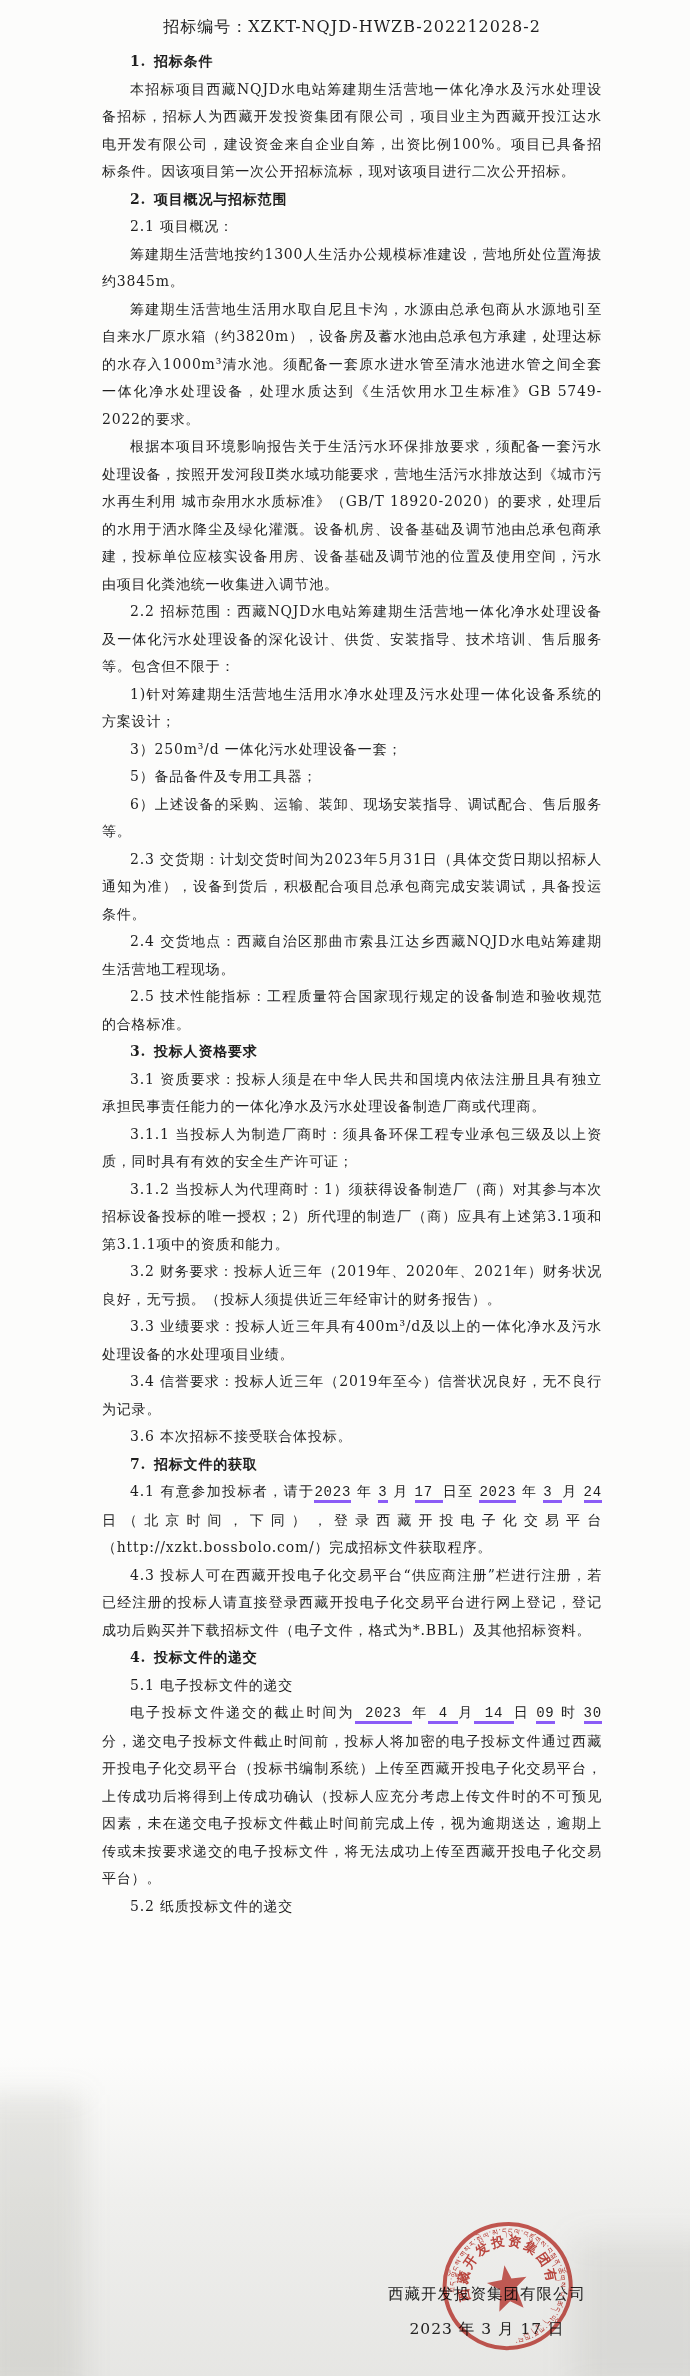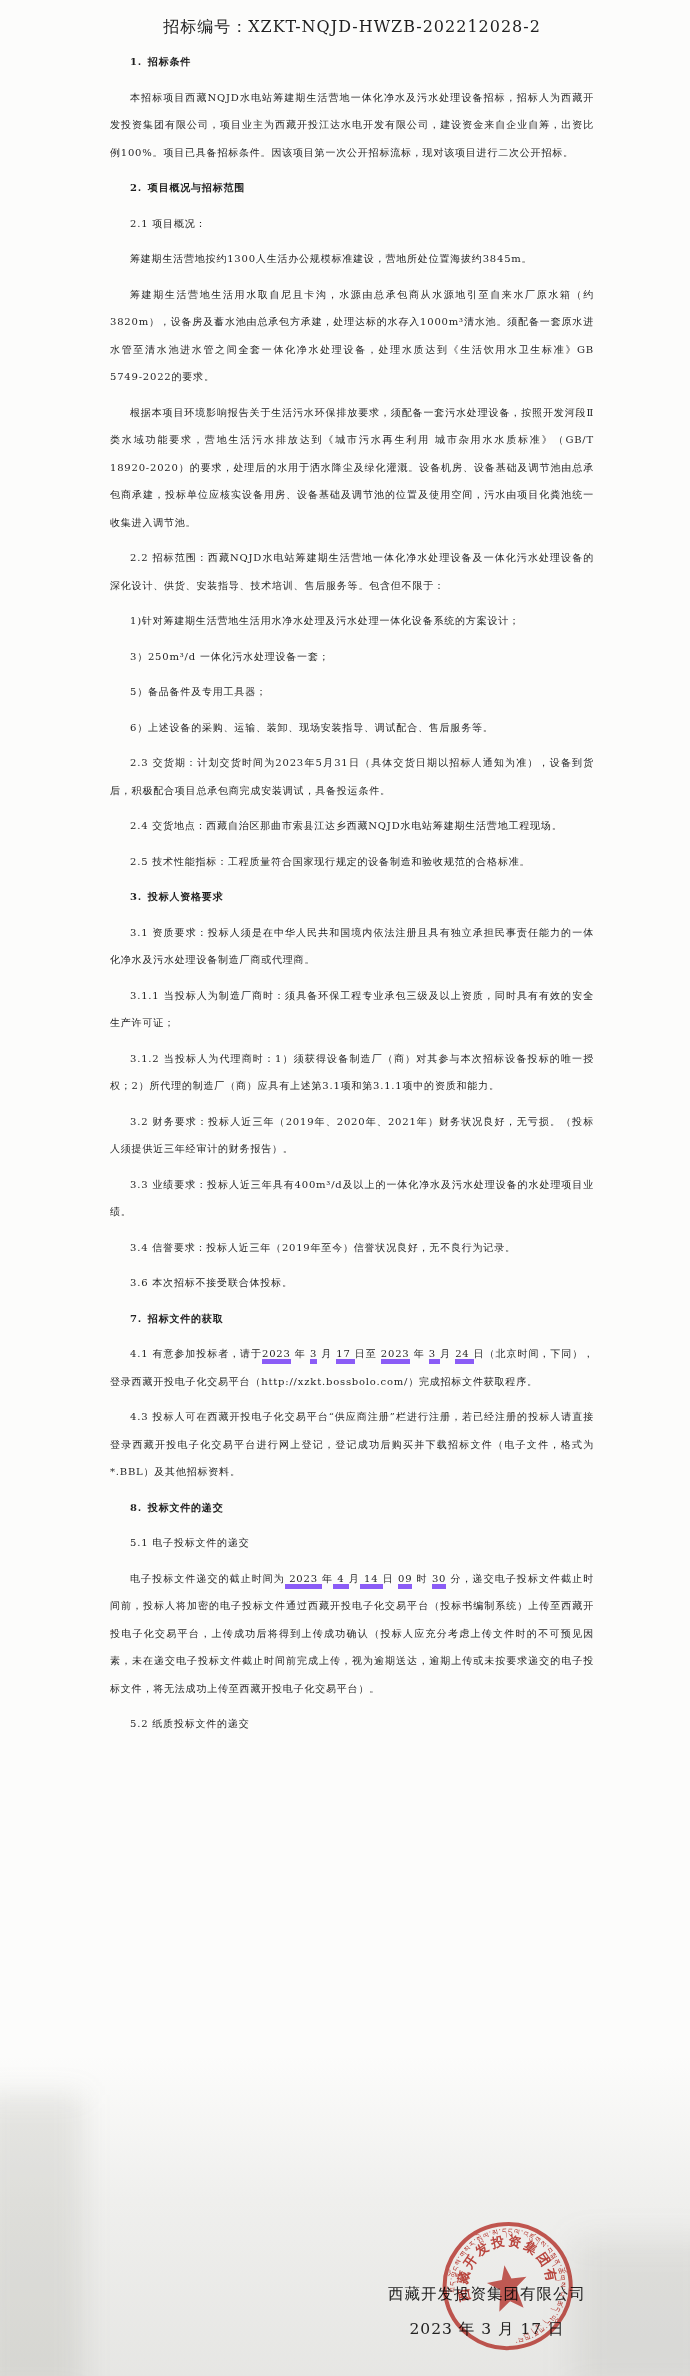--- a/index.html
+++ b/index.html
@@ -10,26 +10,26 @@
     color:#1f1f1f;
   }
   
   .shade{position:absolute;pointer-events:none;}
   .shade-bottom{left:0;top:2055px;width:690px;height:321px;
     background:linear-gradient(180deg,rgba(125,125,114,0) 0%,rgba(125,125,114,0.10) 45%,rgba(122,122,112,0.17) 100%);}
   .shade-left{left:-18px;top:2095px;width:100px;height:300px;background:rgba(118,118,108,0.14);filter:blur(14px);}
   .shade-corner{left:575px;top:2240px;width:140px;height:150px;background:rgba(118,118,108,0.12);filter:blur(16px);}
 
   #doc{position:absolute;left:102px;top:5px;width:500px;}
-  .b{margin:8px;font-size:10px;line-height:27.5px;letter-spacing:0.8px;
+  .b{margin:0;font-size:14px;line-height:27.5px;letter-spacing:0.8px;
      text-align:justify;text-indent:2em;}
   .b-title{margin:8px;font-size:16px;line-height:27px;letter-spacing:1px;
      text-align:center;text-indent:0;font-weight:500;}
   .b-h{font-weight:bold;text-align:left;}
-  .u{border-bottom:5px solid #8b5cf6;}
+  .u{border-bottom:3px solid #8b5cf6;font-family:Liberation Mono, monospace;}
 
   #signature{position:absolute;top:2277px;right:104px;z-index:2;
      font-size:15.5px;letter-spacing:1px;text-align:center;line-height:35px;color:#222;}
 
   #stamp{position:absolute;left:432px;top:2212px;width:152px;height:152px;z-index:3;
      mix-blend-mode:multiply;opacity:0.92;transform:rotate(-9deg);}
   #stamp text{font-family:"DejaVu Serif","Liberation Serif",serif;}
   .stamp-cn{font-size:13px;font-weight:bold;letter-spacing:2.5px;fill:#c43a32;}
   .stamp-tb{font-size:8px;letter-spacing:1px;fill:#c43a32;}
 </style>
@@ -62,21 +62,21 @@
       <p class="b b-p"><span>3.1 资质要求：投标人须是在中华人民共和国境内依法注册且具有独立承担民事责任能力的一体化净水及污水处理设备制造厂商或代理商。</span></p>
       <p class="b b-p"><span>3.1.1 当投标人为制造厂商时：须具备环保工程专业承包三级及以上资质，同时具有有效的安全生产许可证；</span></p>
       <p class="b b-p"><span>3.1.2 当投标人为代理商时：1）须获得设备制造厂（商）对其参与本次招标设备投标的唯一授权；2）所代理的制造厂（商）应具有上述第3.1项和第3.1.1项中的资质和能力。</span></p>
       <p class="b b-p"><span>3.2 财务要求：投标人近三年（2019年、2020年、2021年）财务状况良好，无亏损。（投标人须提供近三年经审计的财务报告）。</span></p>
       <p class="b b-p"><span>3.3 业绩要求：投标人近三年具有400m³/d及以上的一体化净水及污水处理设备的水处理项目业绩。</span></p>
       <p class="b b-p"><span>3.4 信誉要求：投标人近三年（2019年至今）信誉状况良好，无不良行为记录。</span></p>
       <p class="b b-p"><span>3.6 本次招标不接受联合体投标。</span></p>
       <p class="b b-h"><span>7. 招标文件的获取</span></p>
       <p class="b b-p"><span>4.1 有意参加投标者，请于</span><span class="u">2023</span><span> 年 </span><span class="u">3</span><span> 月 </span><span class="u"> 17 </span><span> 日至 </span><span class="u">2023</span><span> 年 </span><span class="u"> 3 </span><span> 月 </span><span class="u"> 24 </span><span> 日（北京时间，下同），登录西藏开投电子化交易平台（http://xzkt.bossbolo.com/）完成招标文件获取程序。</span></p>
       <p class="b b-p"><span>4.3 投标人可在西藏开投电子化交易平台“供应商注册”栏进行注册，若已经注册的投标人请直接登录西藏开投电子化交易平台进行网上登记，登记成功后购买并下载招标文件（电子文件，格式为*.BBL）及其他招标资料。</span></p>
-      <p class="b b-h"><span>8. 投标文件的递交</span></p>
+      <p class="b b-h"><span>4. 投标文件的递交</span></p>
       <p class="b b-p"><span>5.1 电子投标文件的递交</span></p>
       <p class="b b-p"><span>电子投标文件递交的截止时间为</span><span class="u"> 2023 </span><span>年</span><span class="u"> 4 </span><span>月</span><span class="u"> 14 </span><span>日 </span><span class="u">09</span><span> 时 </span><span class="u">30</span><span> 分，递交电子投标文件截止时间前，投标人将加密的电子投标文件通过西藏开投电子化交易平台（投标书编制系统）上传至西藏开投电子化交易平台，上传成功后将得到上传成功确认（投标人应充分考虑上传文件时的不可预见因素，未在递交电子投标文件截止时间前完成上传，视为逾期送达，逾期上传或未按要求递交的电子投标文件，将无法成功上传至西藏开投电子化交易平台）。</span></p>
       <p class="b b-p"><span>5.2 纸质投标文件的递交</span></p>
     </div>
 </div>
 
 <div id="signature">
   <div>西藏开发投资集团有限公司</div>
   <div>2023 年 3 月 17 日</div>
 </div>

